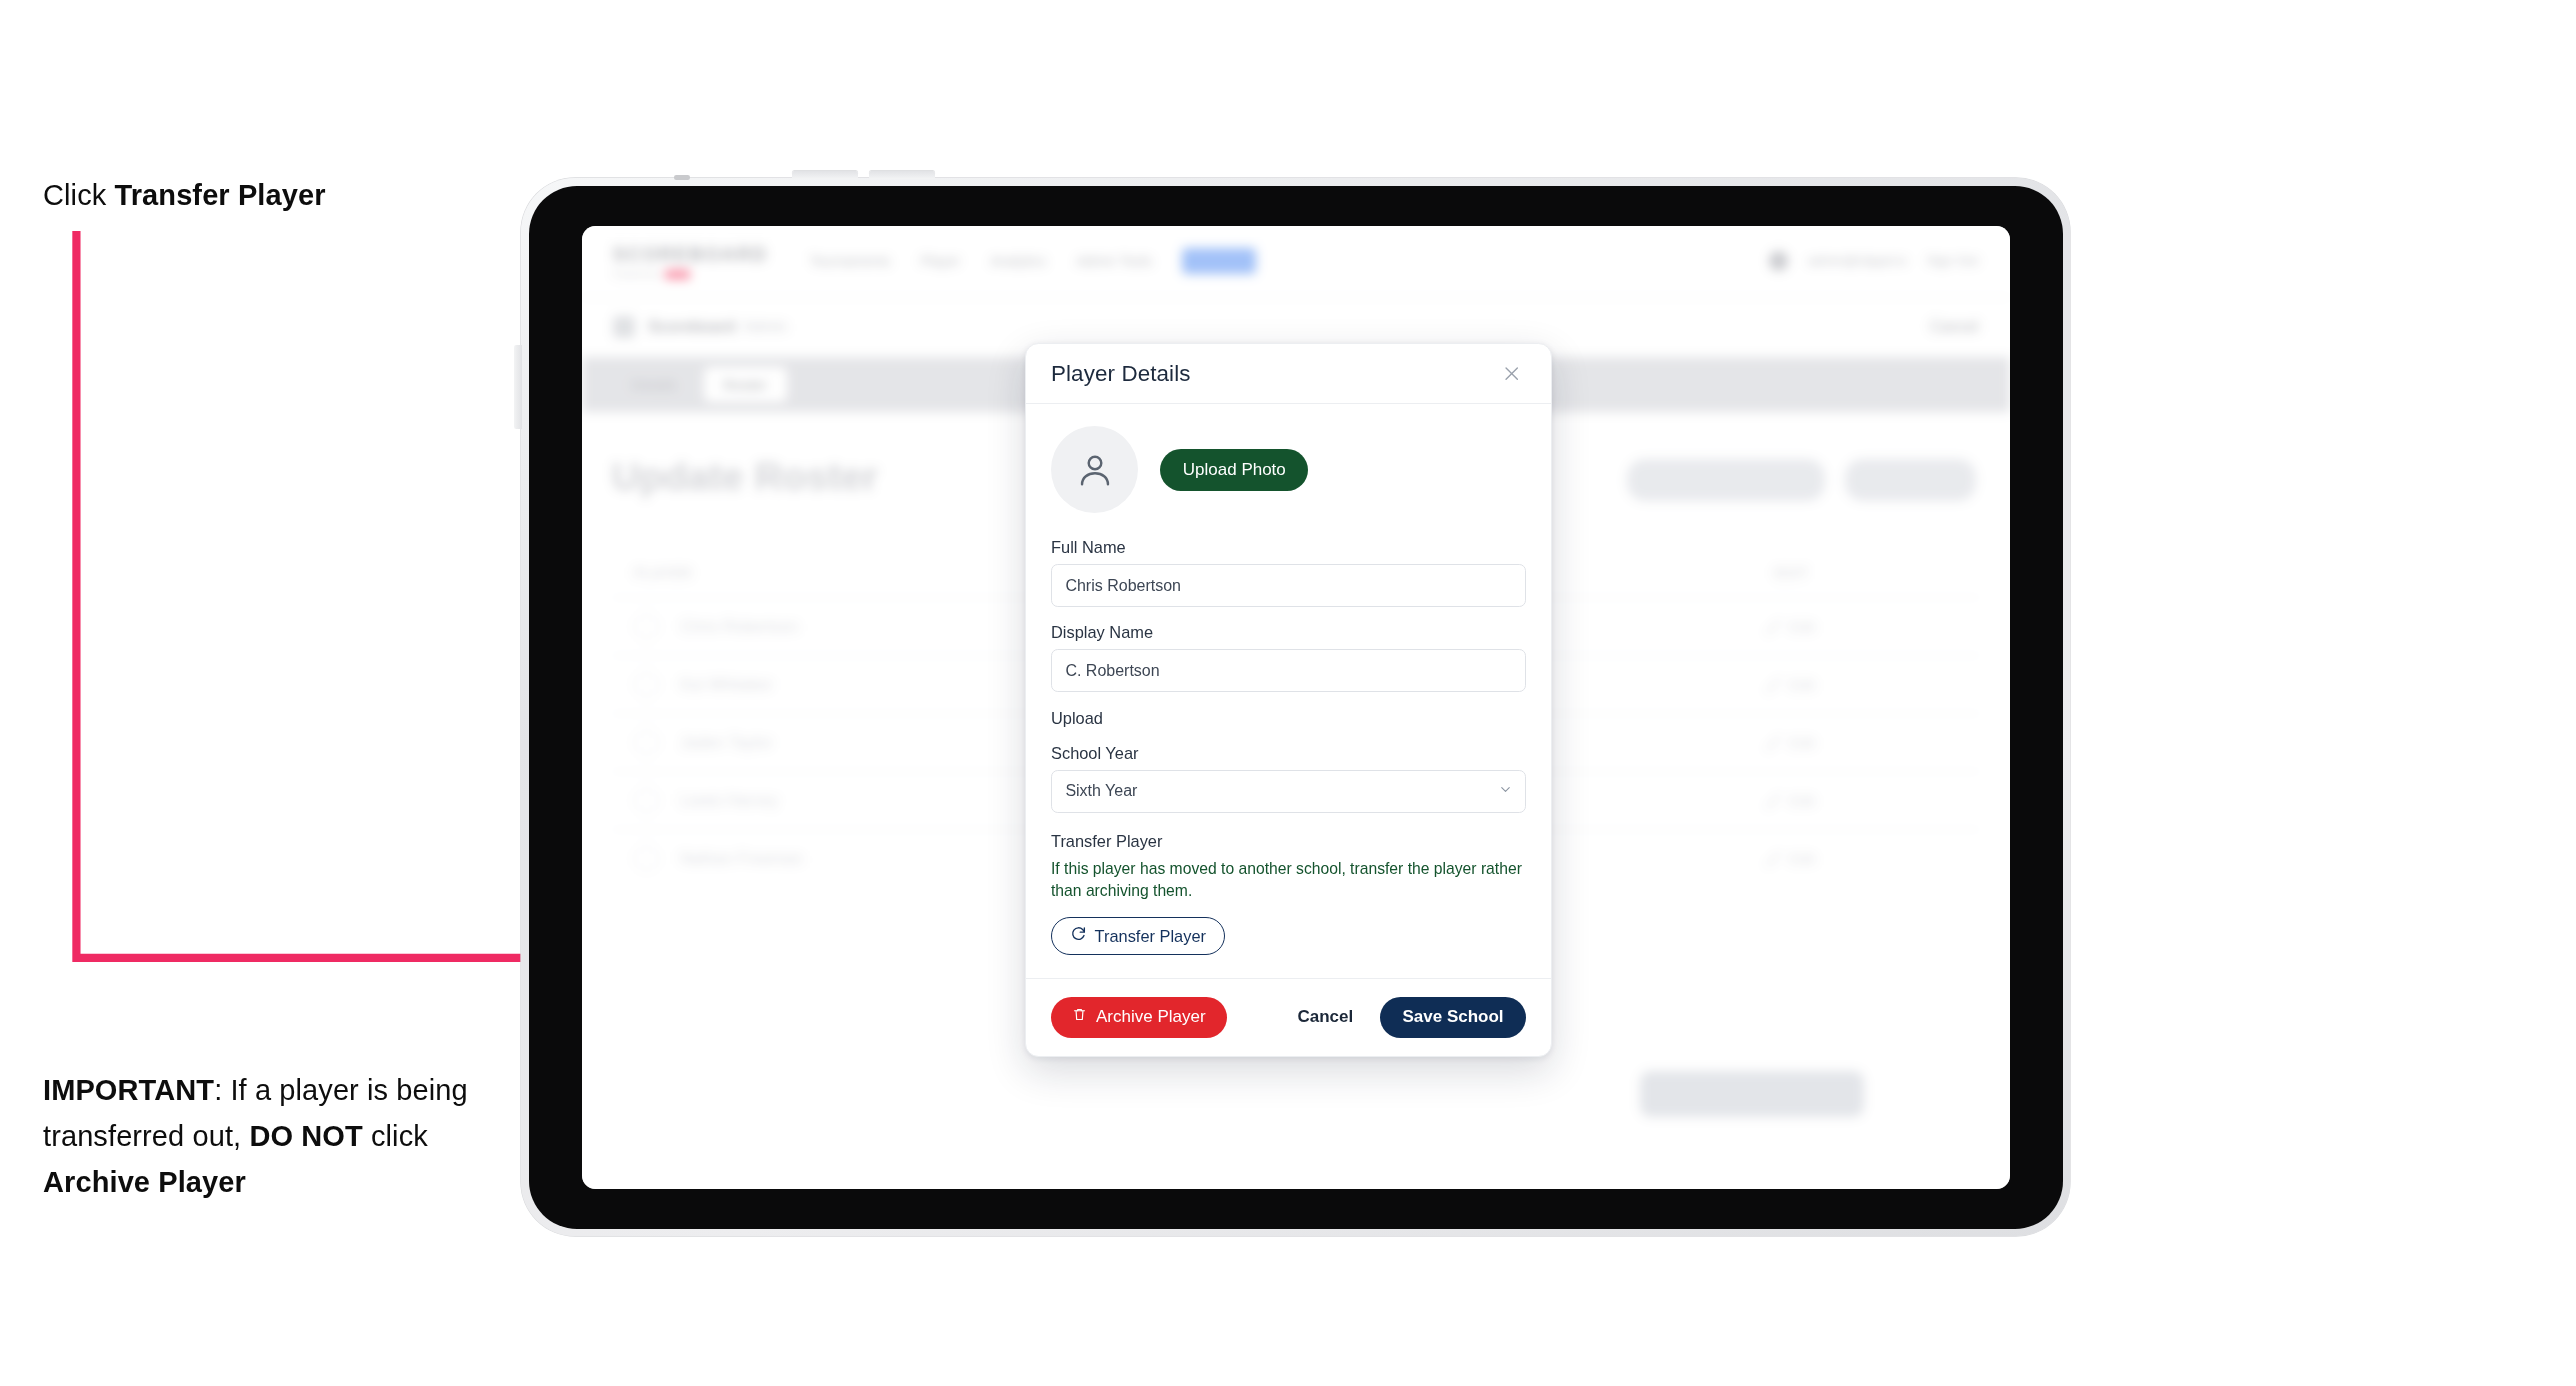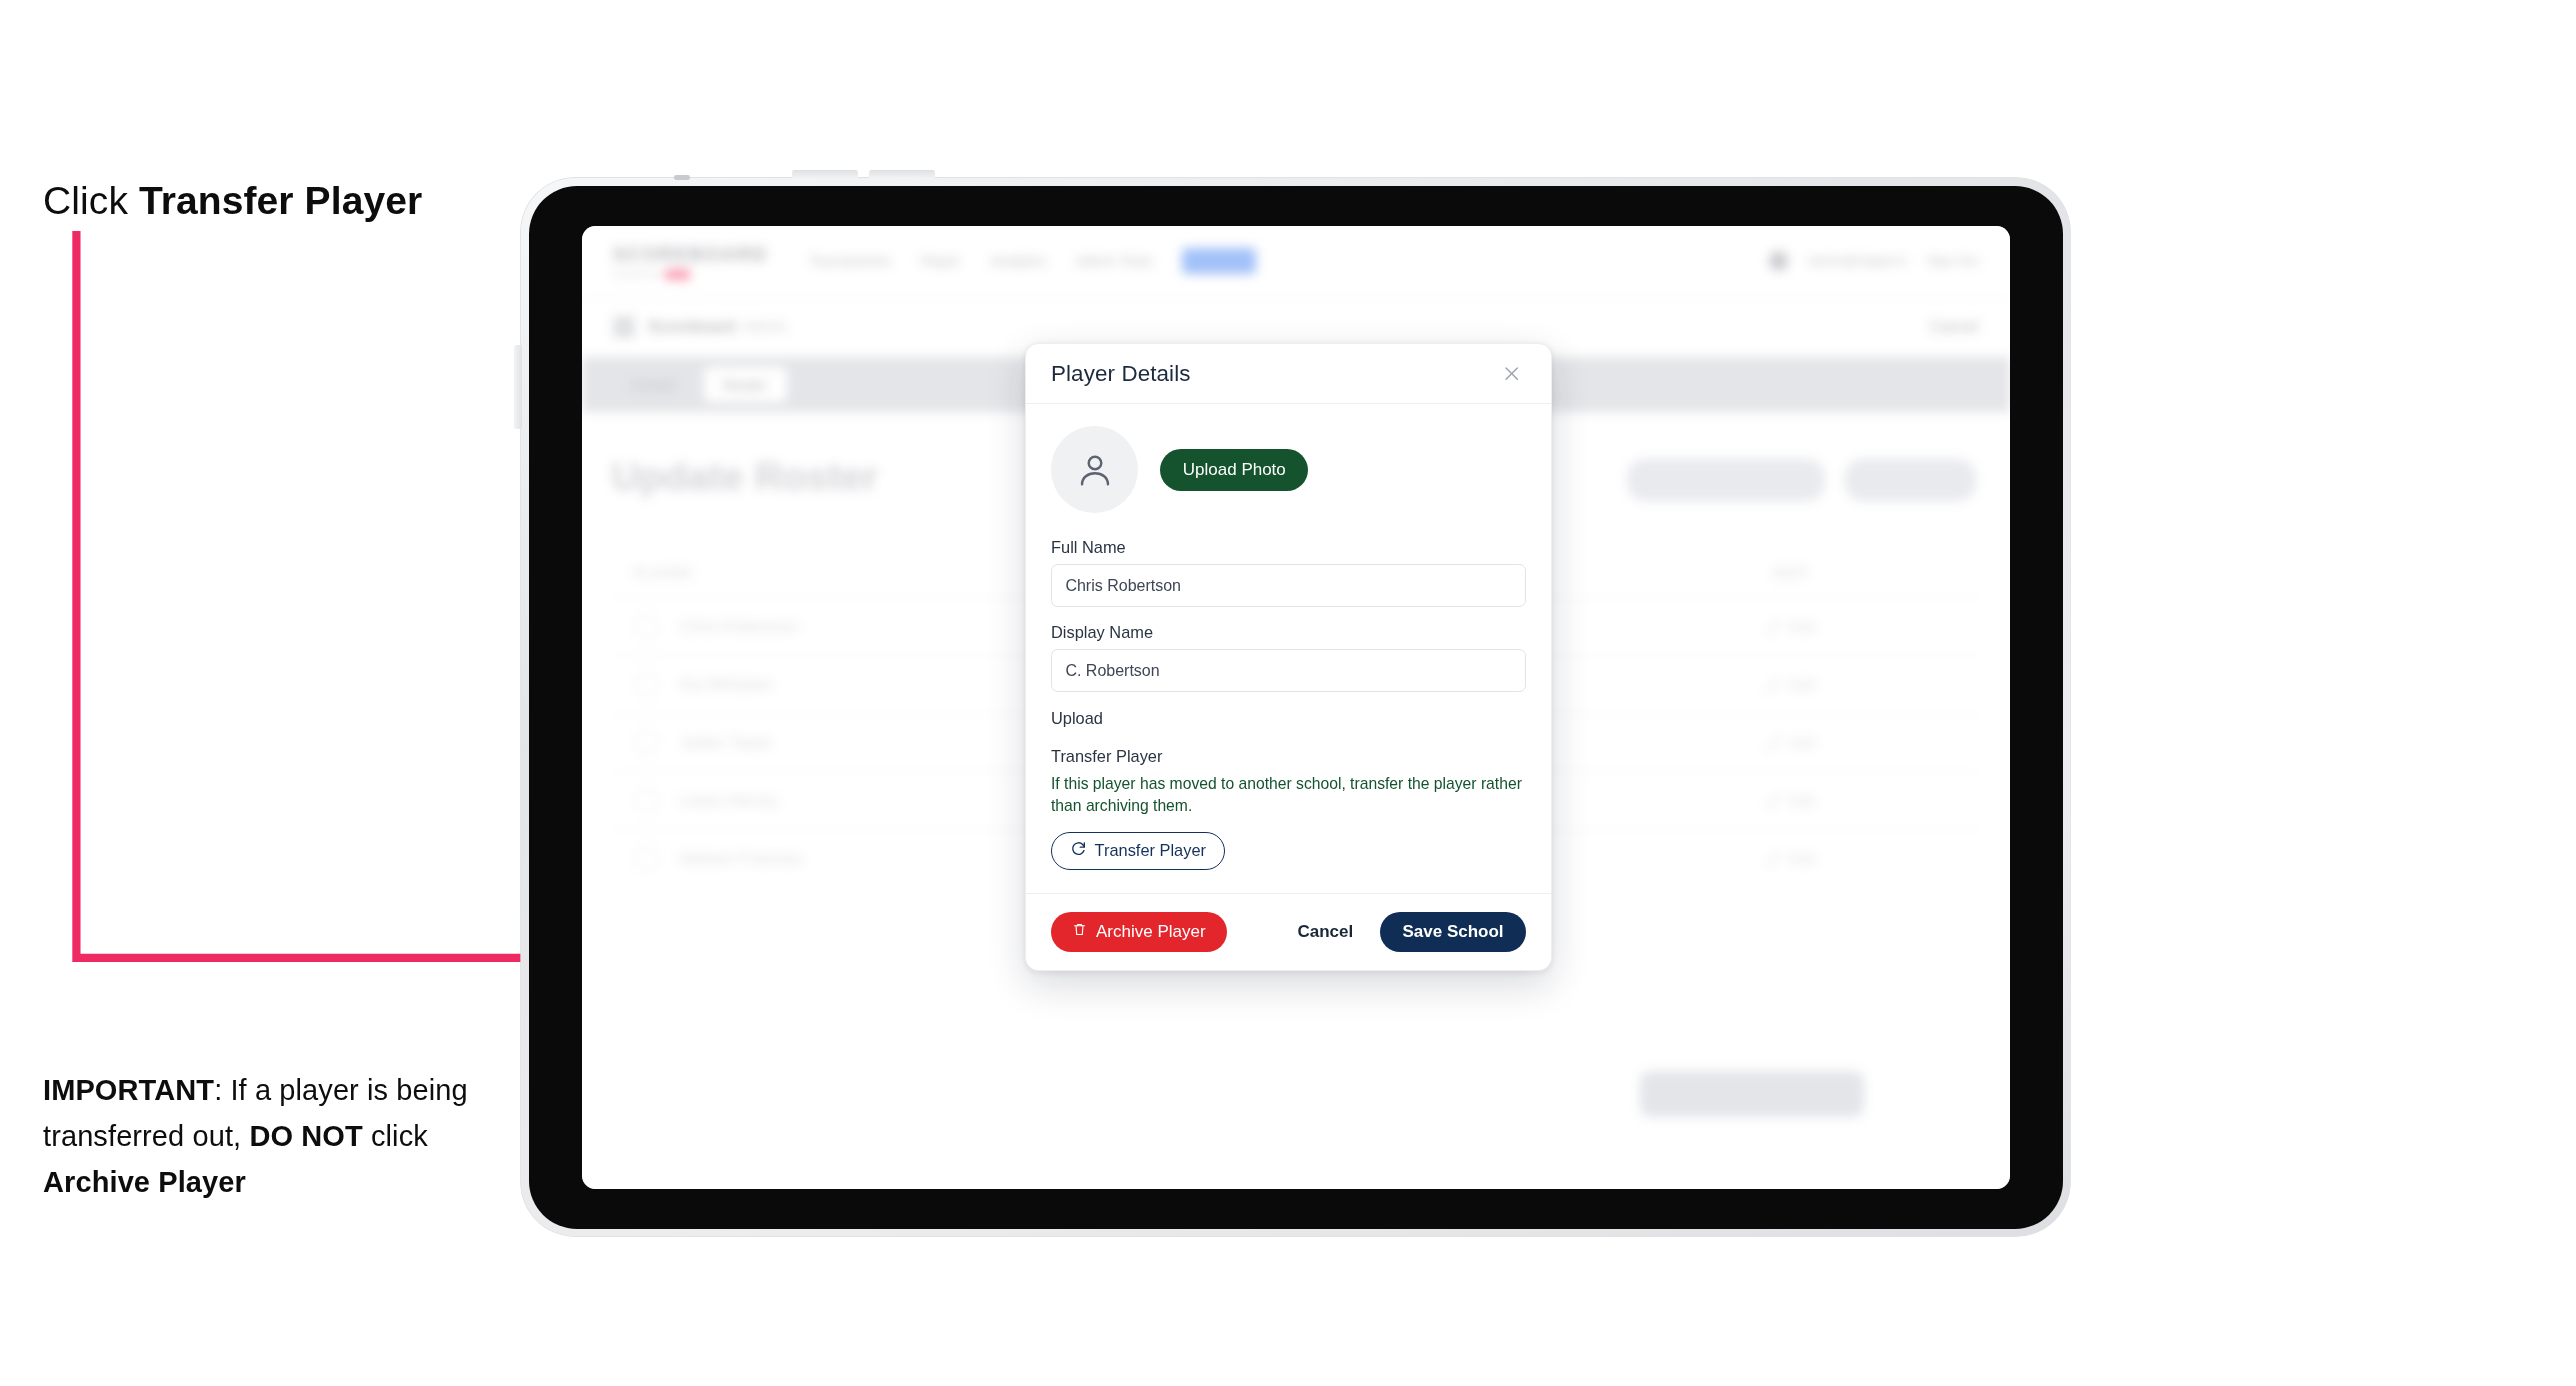--- a/index.html
+++ b/index.html
@@ -14,21 +14,21 @@
 
   
   .anno {
     position: absolute;
     color: #0d0d0d;
     font-family: "Liberation Sans", sans-serif;
     letter-spacing: 0.1px;
   }
   .anno-top {
     left: 43px; top: 177px;
-    font-size: 39px; line-height: 1.25;
+    font-size: 29px; line-height: 1.25;
     white-space: nowrap;
   }
   .anno-bottom {
     left: 43px; top: 1068px;
     font-size: 29px; line-height: 1.58;
     width: 448px;
   }
   .anno b { font-weight: 700; }
 
   
@@ -386,20 +386,31 @@
 
       <div class="field">
         <label class="field-label">Display Name</label>
         <input class="field-input" value="C. Robertson" style="">
       </div>
 
       <div class="field">
         <label class="field-label">Upload</label>
       </div>
 
+      <div class="field">
+        <label class="field-label">School Year</label>
+        <div class="select-wrap">
+          <input class="field-input" readonly="" value="Sixth Year" style="">
+          <span class="chev">
+            <svg width="15" height="15" viewBox="0 0 24 24" fill="none" stroke="currentColor" stroke-width="1.8" stroke-linecap="round" stroke-linejoin="round">
+                <polyline points="6 9 12 15 18 9"></polyline>
+              </svg>
+          </span>
+        </div>
+      </div>
 
       <div class="transfer-sec">
         <div class="transfer-title">Transfer Player</div>
         <div class="transfer-desc">If this player has moved to another school, transfer the player rather than archiving them.</div>
         <button class="transfer-btn">
           <span>
             <svg width="16.4" height="16.4" viewBox="0 0 24 24" fill="none" stroke="currentColor" stroke-width="2" stroke-linecap="round" stroke-linejoin="round">
               <polyline points="21 3 21 9 15 9"></polyline>
               <path d="M20.5 14a8.5 8.5 0 1 1-2-8.9L21 8"></path>
             </svg>

